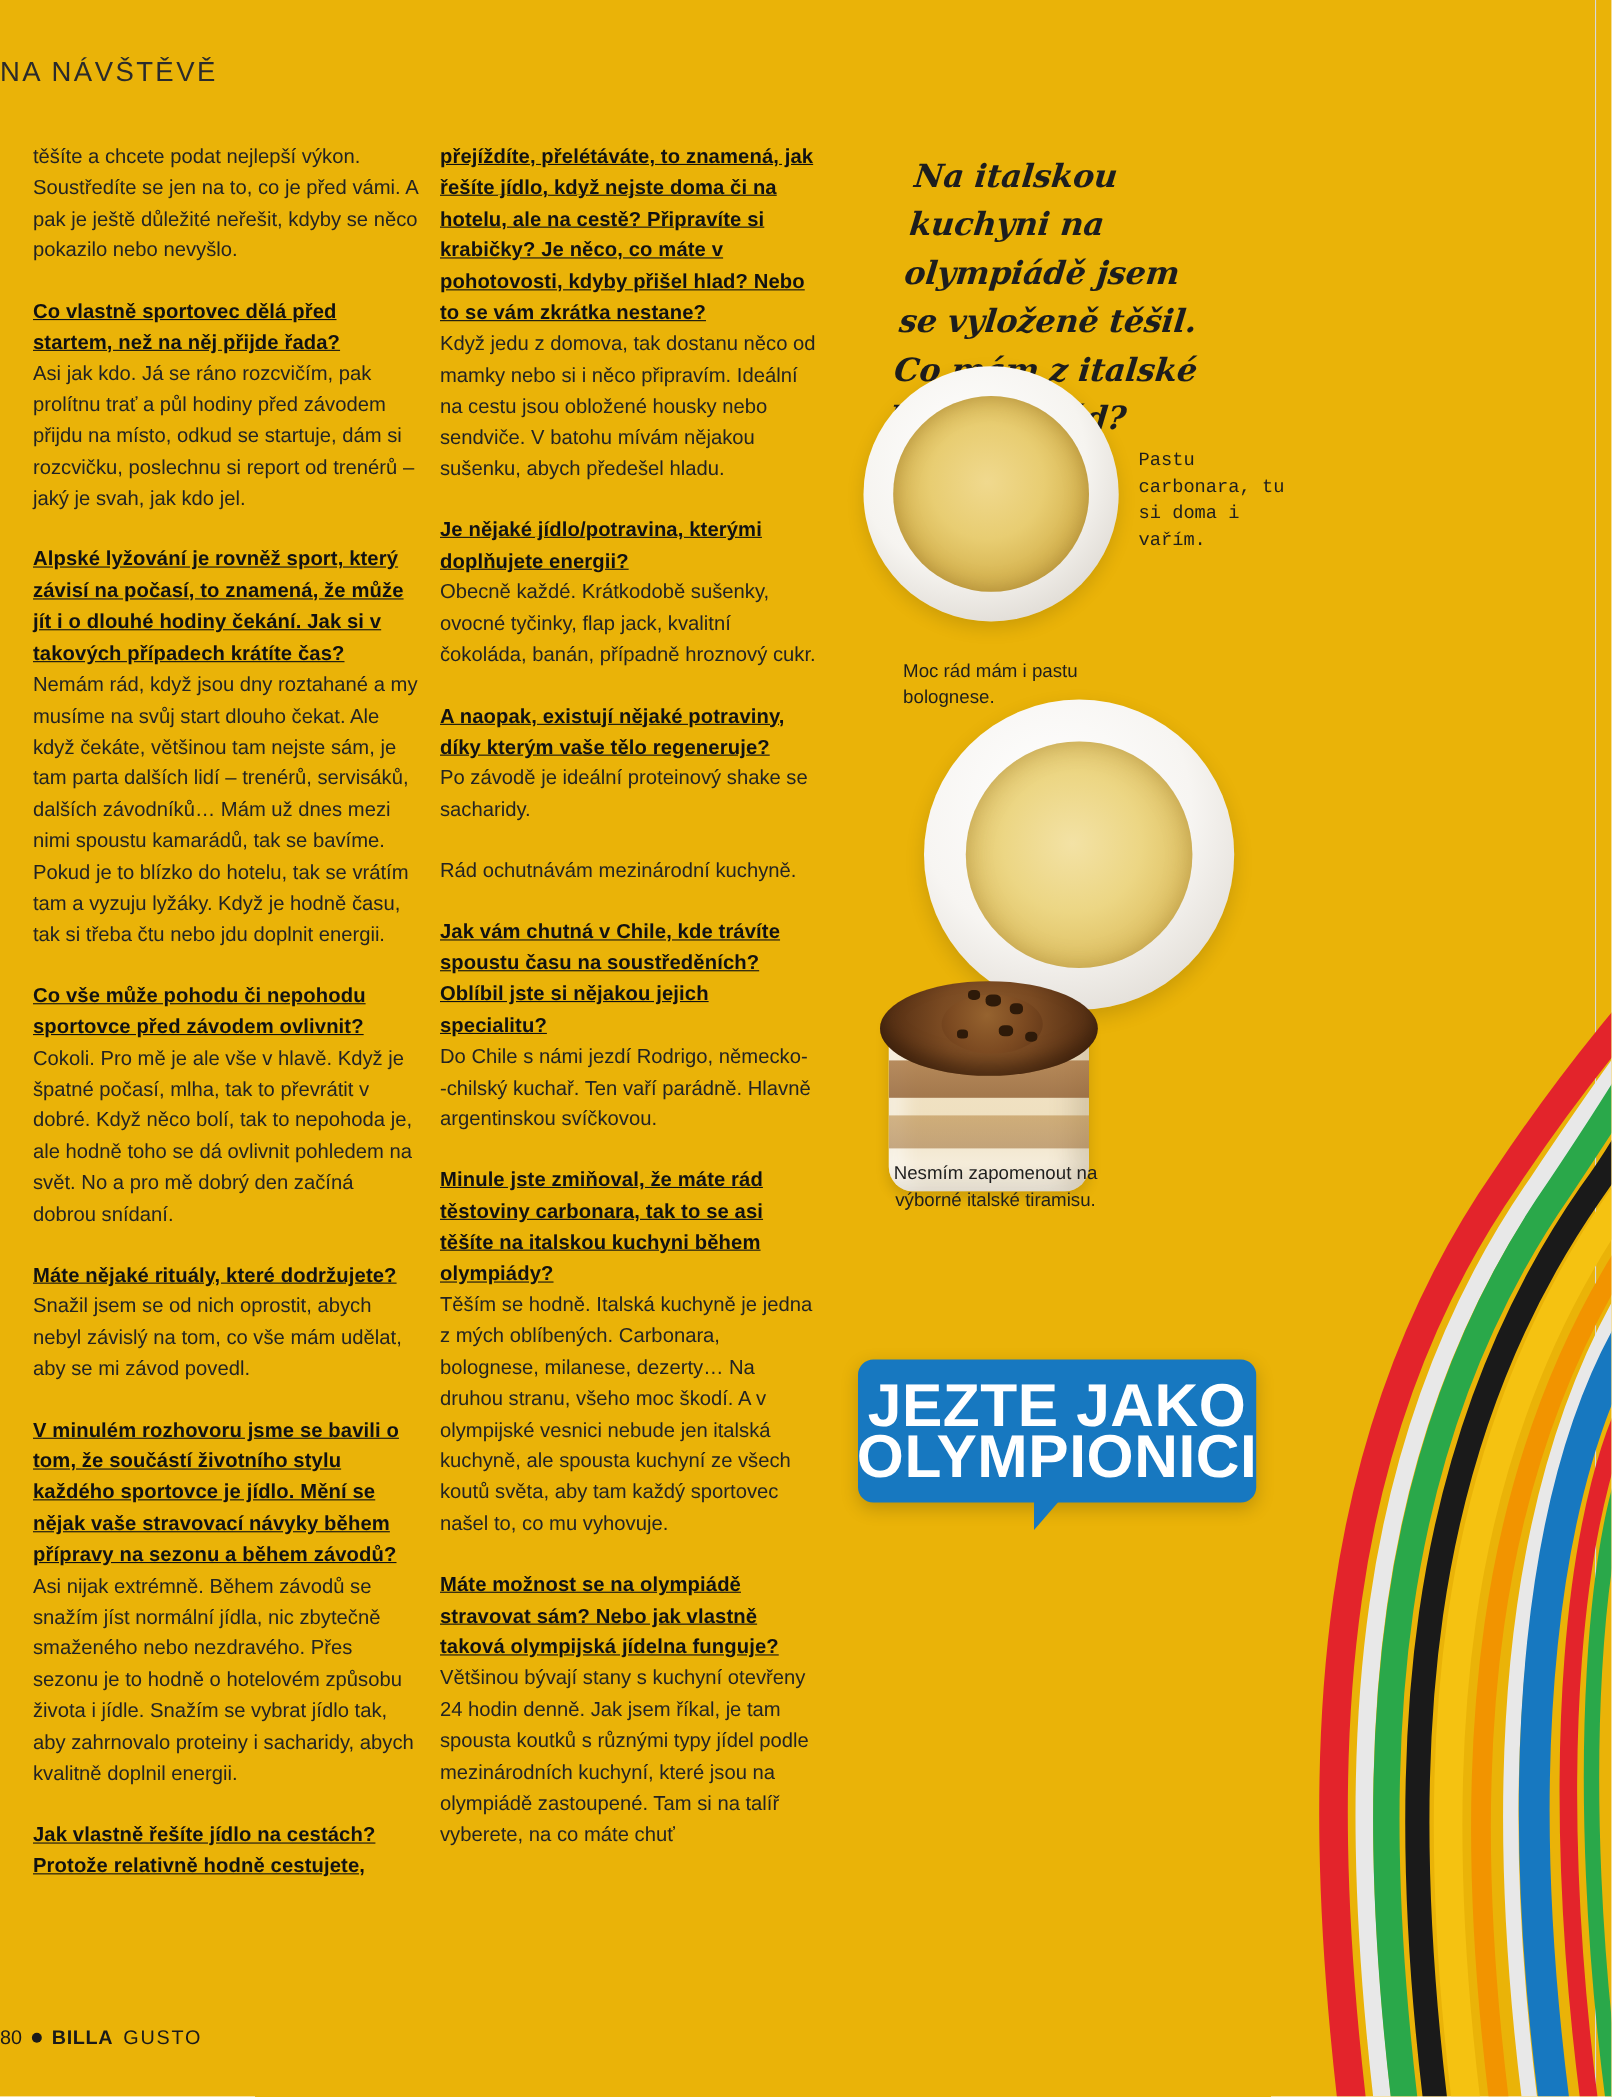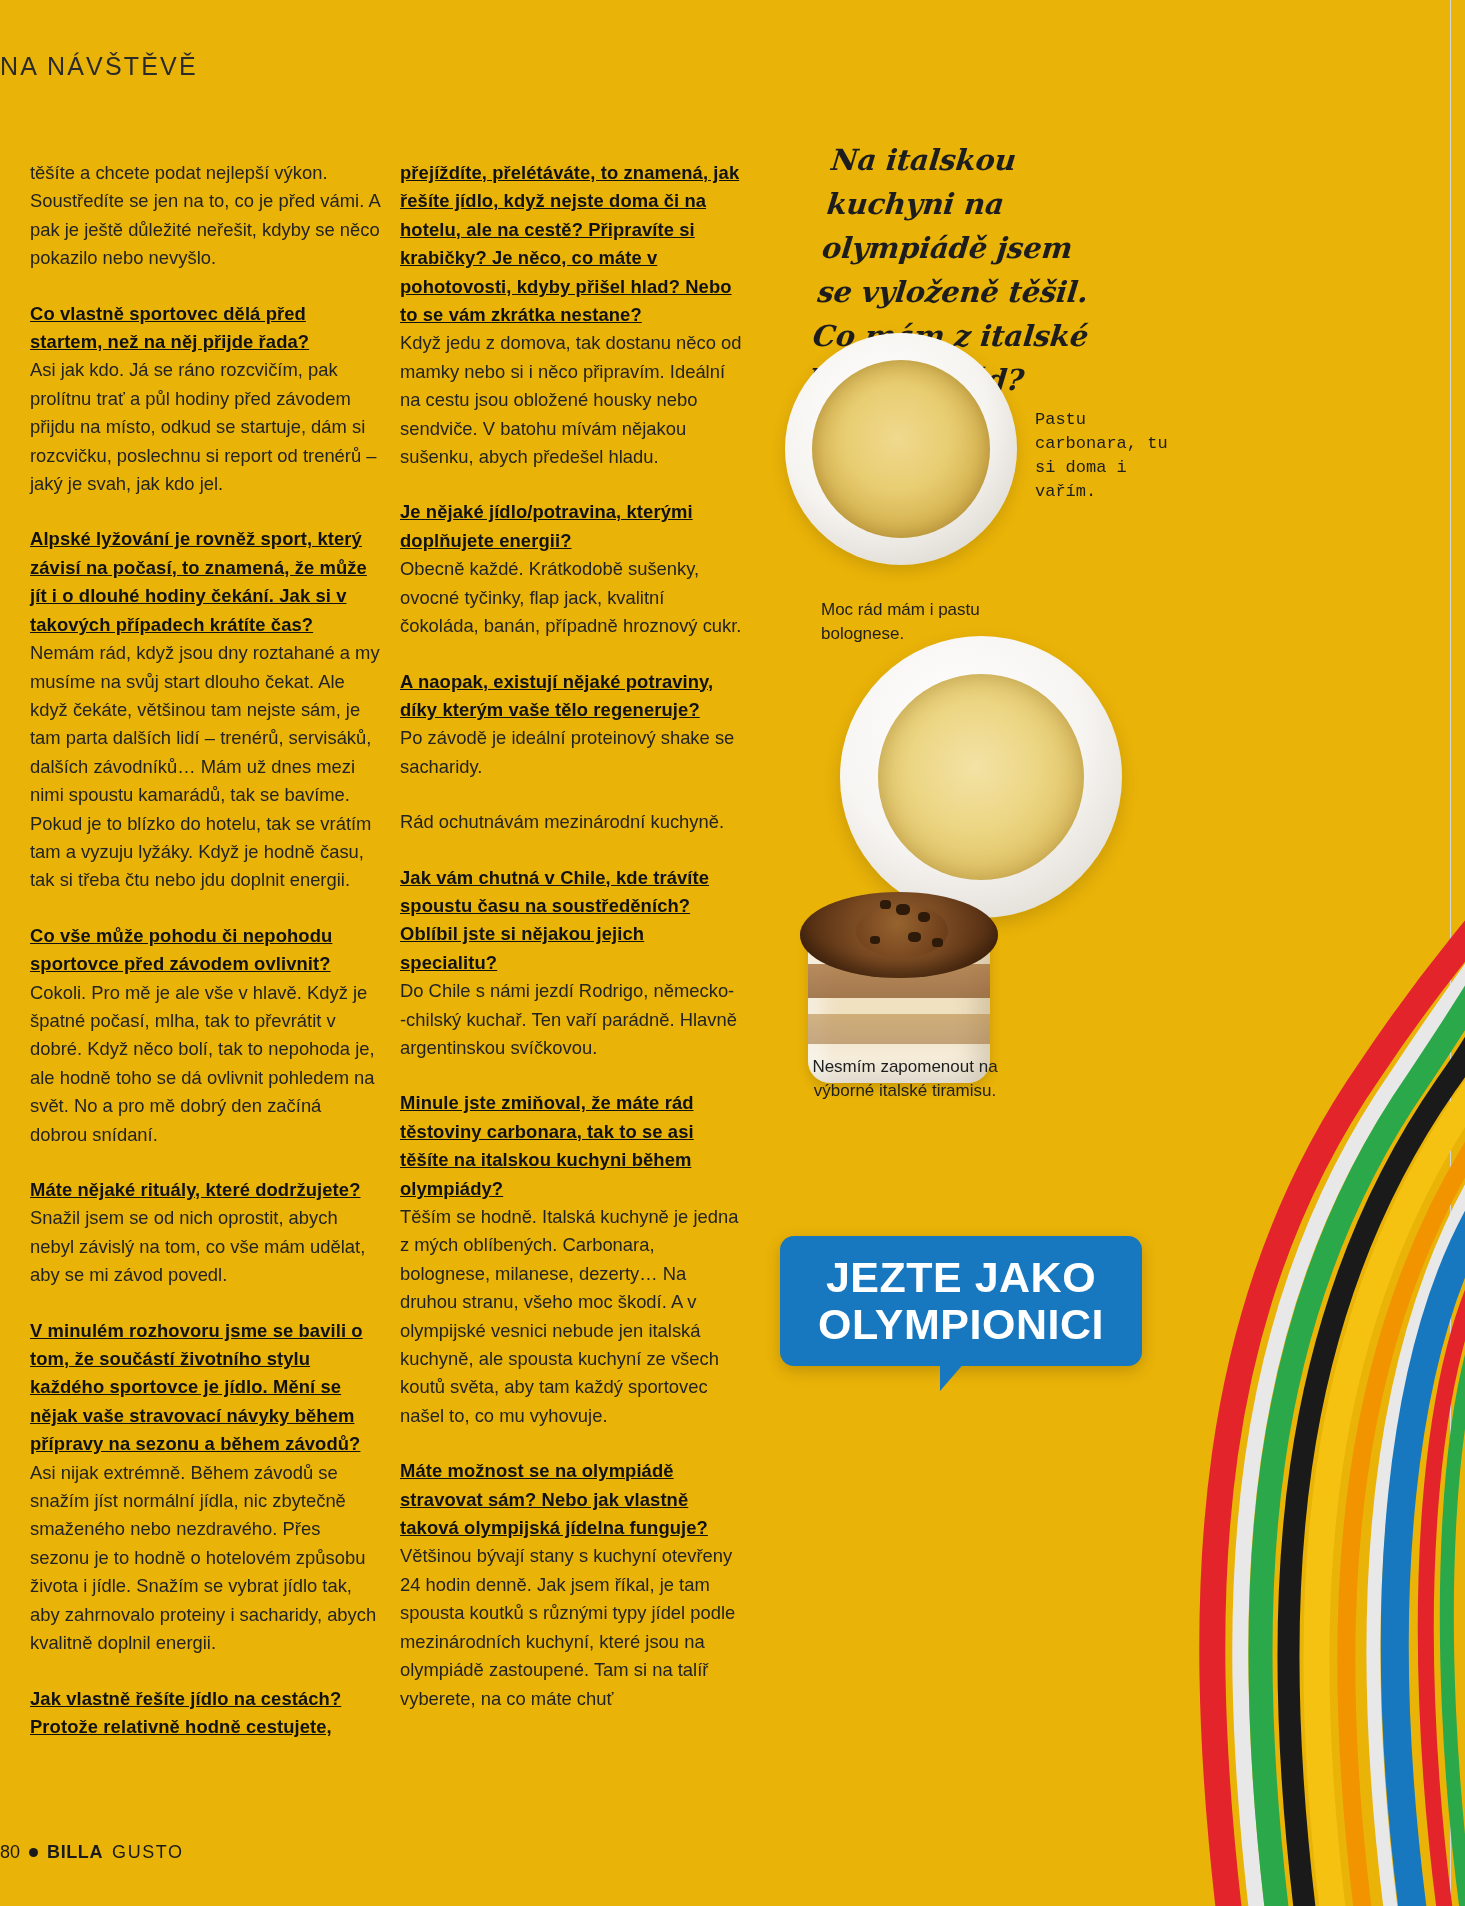--- a/index.html
+++ b/index.html
@@ -32,21 +32,21 @@
     left: 0px; top: 52px;
     font-size: 25px;
     letter-spacing: 2.2px;
     font-weight: 400;
     color: #2b2b2b;
   }
 
   
   .col {
     position: absolute;
-    top: 159px;
+    top: 128px;
     font-size: 18.4px;
     line-height: 28.4px;
     color: #232323;
     text-align: left;
   }
   .col p { margin: 0 0 0 0; }
   .col p.q {
     font-weight: bold;
     color: #111;
     letter-spacing: .1px;
@@ -176,21 +176,21 @@
   #banner {
     position:absolute; left: 780px; top: 1236px;
     width: 362px; height: 130px;
     background: #1778c0;
     border-radius: 14px;
     display:flex; align-items:center; justify-content:center;
     box-shadow: 0 5px 16px rgba(0,0,0,.18);
   }
   #banner .btxt {
     color:#fff; font-weight: bold;
-    font-size: 43px; line-height: 47px;
+    font-size: 55px; line-height: 47px;
     letter-spacing: .5px; text-align:center;
     text-transform: uppercase;
   }
   #banner-tail {
     position:absolute; left: 940px; top: 1361px;
     width: 0; height: 0;
     border-left: 26px solid #1778c0;
     border-bottom: 30px solid transparent;
   }
 

